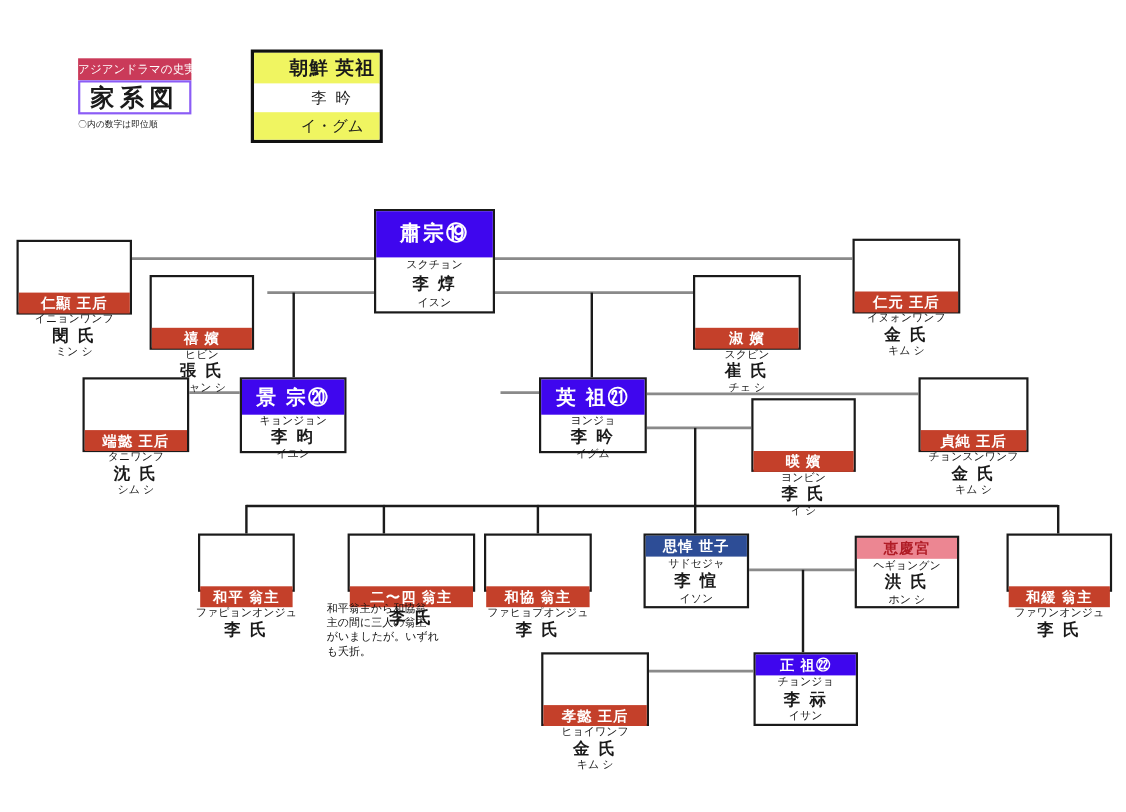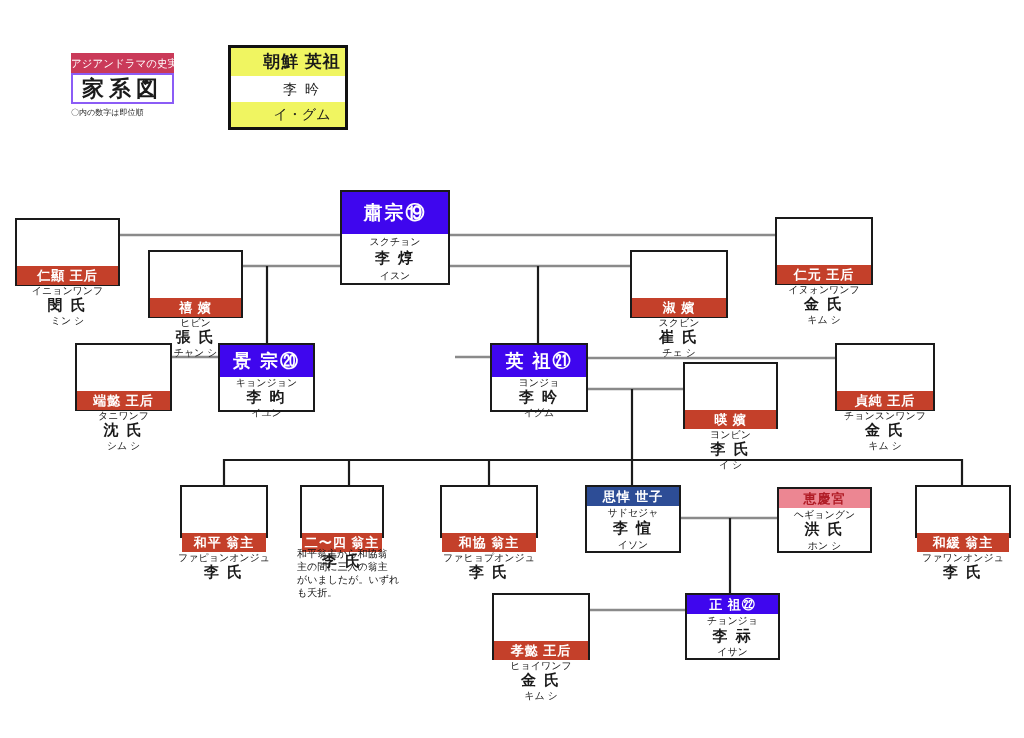--- a/index.html
+++ b/index.html
@@ -112,21 +112,21 @@
     <div class="rd">イスン</div>
   </div>
 
   <div class="node" style="left:15px;top:218px;width:105px;height:68px">
     <div class="hdr hdr-red">仁顯 王后</div>
     <div class="rd">イニョンワンフ</div>
     <div class="nm">閔 氏</div>
     <div class="rd">ミン シ</div>
   </div>
 
-  <div class="node" style="left:148px;top:250px;width:95px;height:68px">
+  <div class="node" style="left:136px;top:250px;width:95px;height:68px">
     <div class="hdr hdr-red">禧 嬪</div>
     <div class="rd">ヒビン</div>
     <div class="nm">張 氏</div>
     <div class="rd">チャン シ</div>
   </div>
 
   <div class="node" style="left:630px;top:250px;width:98px;height:68px">
     <div class="hdr hdr-red">淑 嬪</div>
     <div class="rd">スクビン</div>
     <div class="nm">崔 氏</div>
@@ -175,21 +175,21 @@
     <div class="nm">金 氏</div>
     <div class="rd">キム シ</div>
   </div>
 
   <div class="node" style="left:180px;top:485px;width:88px;height:53px">
     <div class="hdr hdr-red">和平 翁主</div>
     <div class="rd">ファピョンオンジュ</div>
     <div class="nm">李 氏</div>
   </div>
 
-  <div class="node" style="left:300px;top:485px;width:84px;height:53px">
+  <div class="node" style="left:316px;top:485px;width:116px;height:53px">
     <div class="hdr hdr-red">二〜四 翁主</div>
     <div class="rd"></div>
     <div class="nm">李 氏</div>
   </div>
 
   <div class="node" style="left:440px;top:485px;width:98px;height:53px">
     <div class="hdr hdr-red">和協 翁主</div>
     <div class="rd">ファヒョプオンジュ</div>
     <div class="nm">李 氏</div>
   </div>

